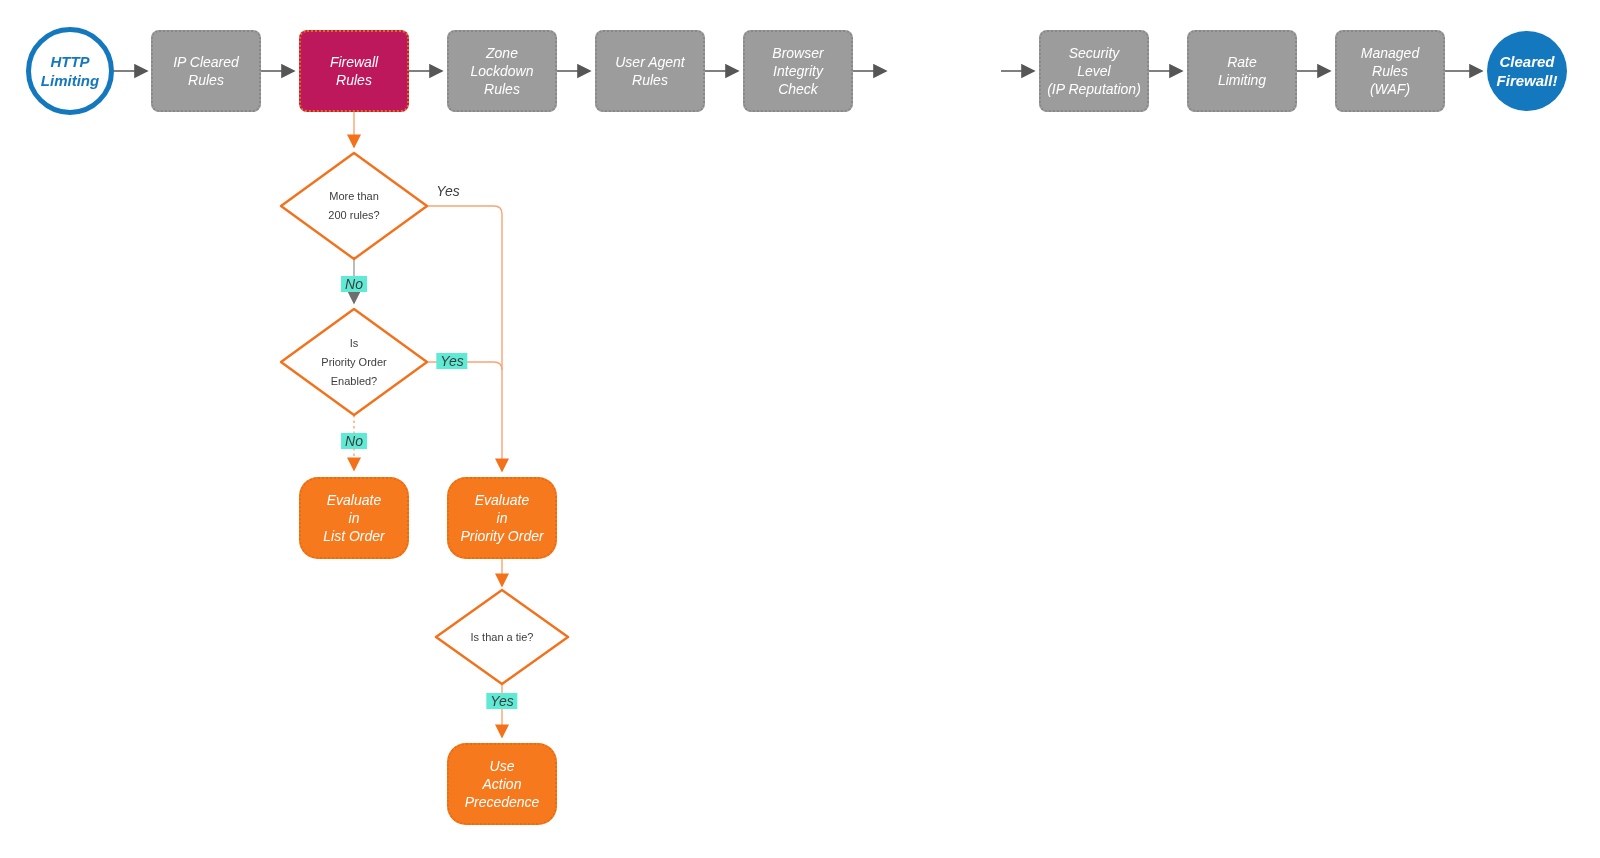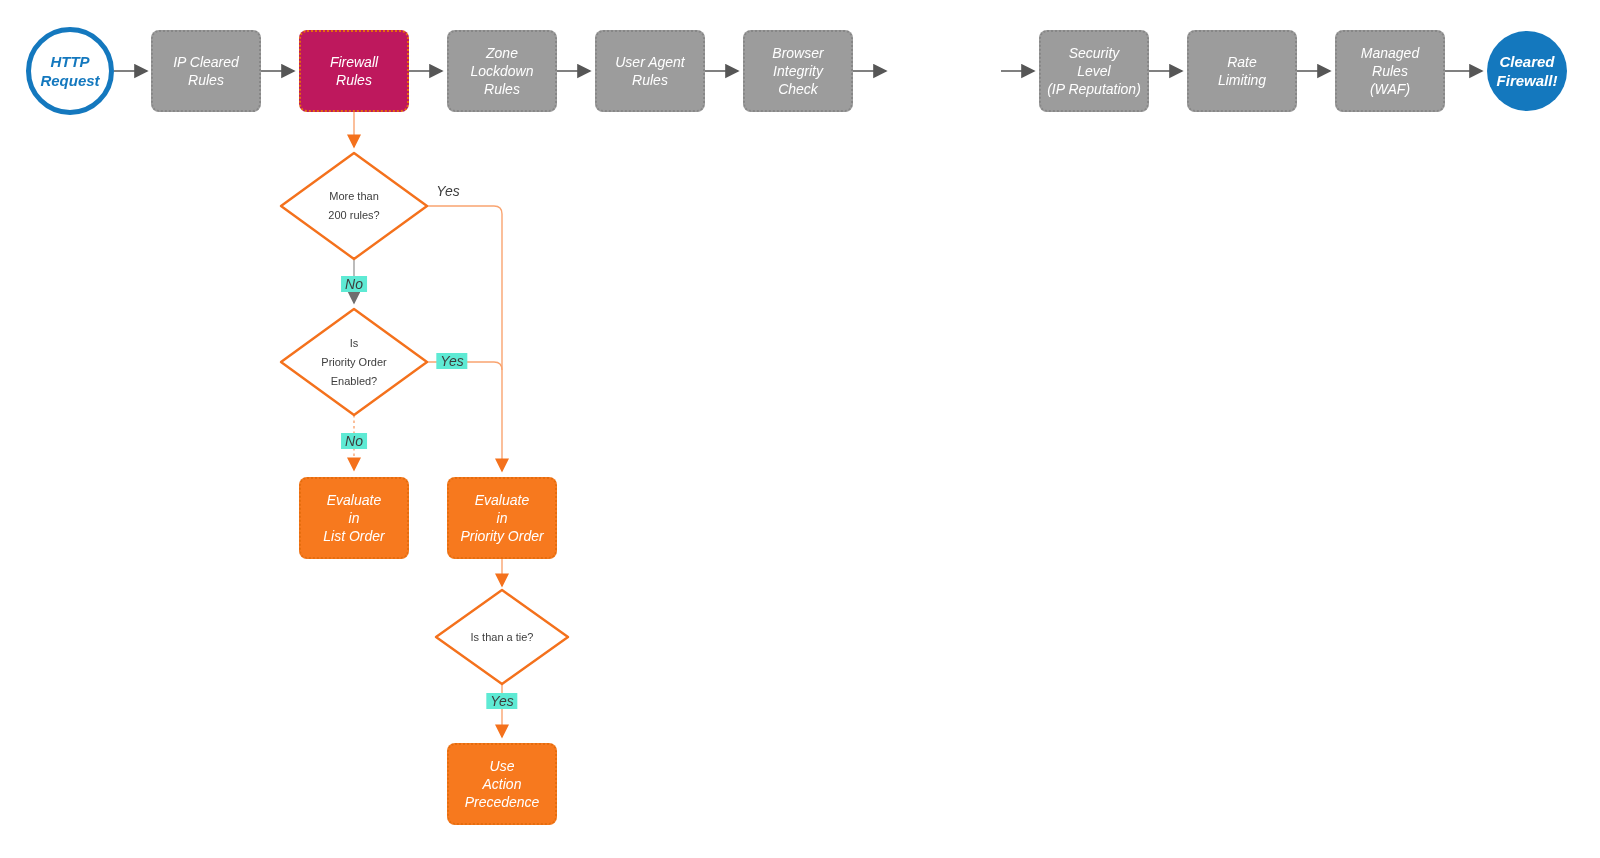--- a/index.html
+++ b/index.html
@@ -13,21 +13,21 @@
   .box{width:110px;height:82px;border-radius:8px;top:30px;}
   .gray{background:#9c9c9c;border:2px dotted #878787;}
   .orange{background:#be185d;border:2px dotted #e56d0e;}
   .lbl{white-space:pre-line;}
   .box .lbl{color:#ffffff;font-style:italic;font-size:14px;line-height:18px;}
   .circle{width:88px;height:88px;border-radius:50%;}
   .start{left:26px;top:27px;background:#ffffff;border:5px solid #1478be;}
   .start .lbl{color:#1478be;font-weight:bold;font-style:italic;font-size:15px;line-height:19px;}
   .end{left:1487px;top:31px;width:80px;height:80px;background:#1478be;}
   .end .lbl{color:#ffffff;font-weight:bold;font-style:italic;font-size:15px;line-height:19px;}
-  .action{position:absolute;width:110px;height:82px;border-radius:8px;box-sizing:border-box;
+  .action{position:absolute;width:110px;height:82px;border-radius:19px;box-sizing:border-box;
           background:#f7791e;border:2px dotted #e56d0e;
           display:flex;align-items:center;justify-content:center;text-align:center;}
   .action .lbl{color:#ffffff;font-style:italic;font-size:14px;line-height:18px;}
   .dtext{position:absolute;transform:translate(-50%,-50%);text-align:center;
          color:#3d3d3d;font-size:11px;line-height:19px;white-space:pre-line;}
   .etext{position:absolute;transform:translate(-50%,-50%);text-align:center;
          color:#3d3d3d;font-size:14px;font-style:italic;background:#5eead4;padding:0 4px;}
 </style>
 </head>
 <body>
@@ -72,21 +72,21 @@
 
     <g fill="#ffffff" stroke="#f4711c" stroke-width="2.4" stroke-linejoin="round">
       <polygon points="354,153 427,206 354,259 281,206"></polygon>
       <polygon points="354,309 427,362 354,415 281,362"></polygon>
       <polygon points="502,590 568,637 502,684 436,637"></polygon>
     </g>
   </svg>
 
   <div class="node circle start">
     <span class="lbl">HTTP
-Request</span>
+Limiting</span>
   </div>
 
   <div class="node box gray" style="left:151px">
     <span class="lbl">IP Cleared
 Rules</span>
   </div>
   <div class="node box orange" style="left:299px">
     <span class="lbl">Firewall
 Rules</span>
   </div>

